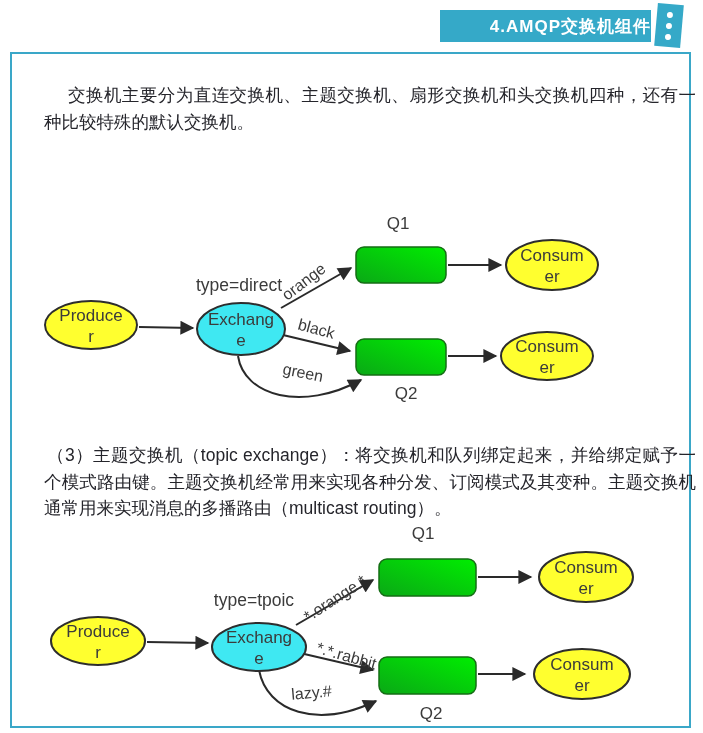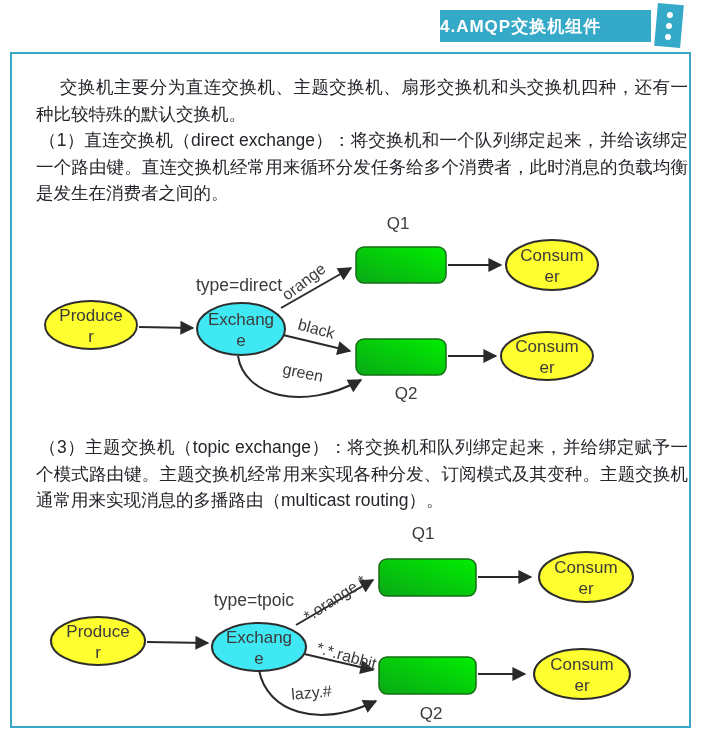--- a/index.html
+++ b/index.html
@@ -5,35 +5,35 @@
   html,body{margin:0;padding:0;background:#ffffff;}
   .page{
     position:relative;width:703px;height:733px;background:#ffffff;
     font-family:"Liberation Sans","DejaVu Sans",sans-serif;
     outline:1px solid #e3e3e3;overflow:hidden;
   }
   
   .title-badge{
     position:absolute;left:440px;top:10px;width:211px;height:32px;
     background:#35a9c8;color:#ffffff;font-size:17px;font-weight:bold;
-    display:flex;align-items:center;justify-content:flex-start;letter-spacing:1px;
+    display:flex;align-items:center;justify-content:flex-end;letter-spacing:1px;
   }
   .dots-badge{
     position:absolute;left:656px;top:4px;width:26px;height:43px;
     background:#35a9c8;transform:rotate(5deg);
     display:flex;flex-direction:column;align-items:center;justify-content:center;gap:5px;
   }
   .dots-badge i{width:6px;height:6px;border-radius:50%;background:#ffffff;}
   
   .content-box{
     position:absolute;left:10px;top:52px;width:681px;height:676px;
     border:2px solid #3aa7c8;box-sizing:border-box;background:#ffffff;
   }
   .para{
-    position:absolute;left:16px;width:652px;margin:8px;
+    position:absolute;left:16px;width:652px;margin:16px;
     font-size:17.5px;line-height:26.5px;color:#25252b;text-align:justify;
   }
   .para p{margin:0;}
   .p1{top:12px;}
   .p2{top:372px;}
   .indent1{text-indent:24px;}
   .indent2{text-indent:3px;}
   
   svg.diagram{position:absolute;left:0;}
   #d1{top:150px;}
@@ -59,21 +59,20 @@
   <div class="dots-badge">
     <i></i>
     <i></i>
     <i></i>
   </div>
 
   <div class="content-box">
 
     <div class="para p1">
       <p class="indent1">交换机主要分为直连交换机、主题交换机、扇形交换机和头交换机四种，还有一种比较特殊的默认交换机。</p>
-      <p class="indent2">（1）直连交换机（direct exchange）：将交换机和一个队列绑定起来，并给该绑定一个路由键。直连交换机经常用来循环分发任务给多个消费者，此时消息的负载均衡是发生在消费者之间的。</p>
     </div>
 
     <svg id="d1" class="diagram" width="681" height="212" viewBox="0 0 681 212">
       <defs>
         <linearGradient id="qgrad" x1="0" y1="1" x2="1" y2="0">
           <stop offset="0" stop-color="#0aa816"></stop>
           <stop offset="1" stop-color="#00ee00"></stop>
         </linearGradient>
         <marker id="ah1" viewBox="0 0 10 10" refX="9" refY="5" markerWidth="8" markerHeight="7" orient="auto-start-reverse">
           <path d="M0,0 L10,5 L0,10 z" fill="#2a2a2a"></path>

